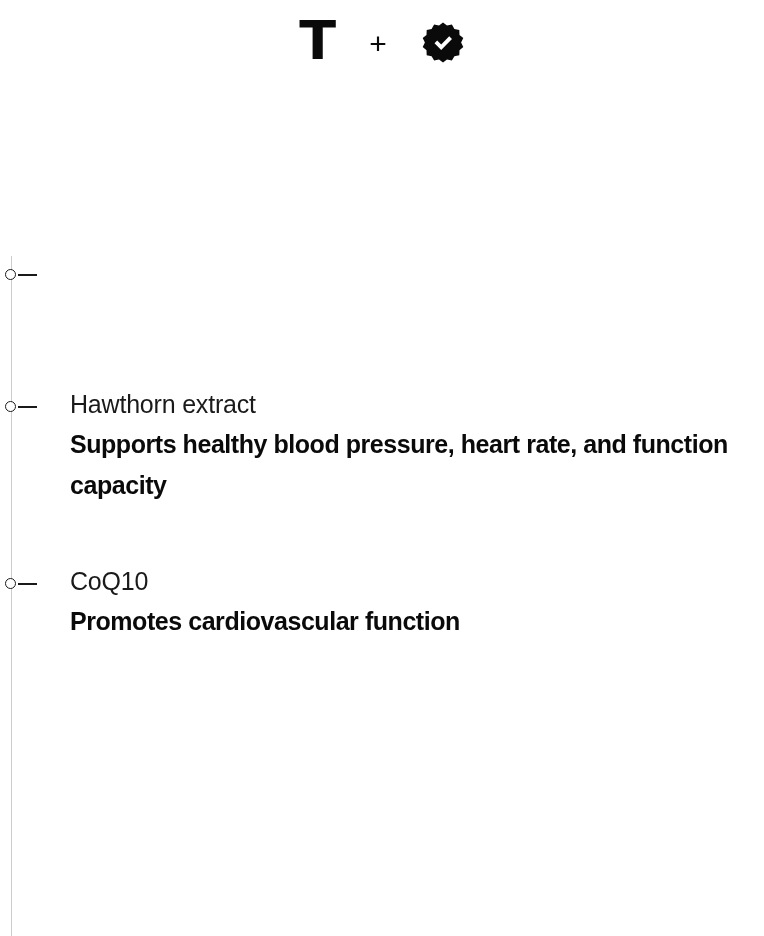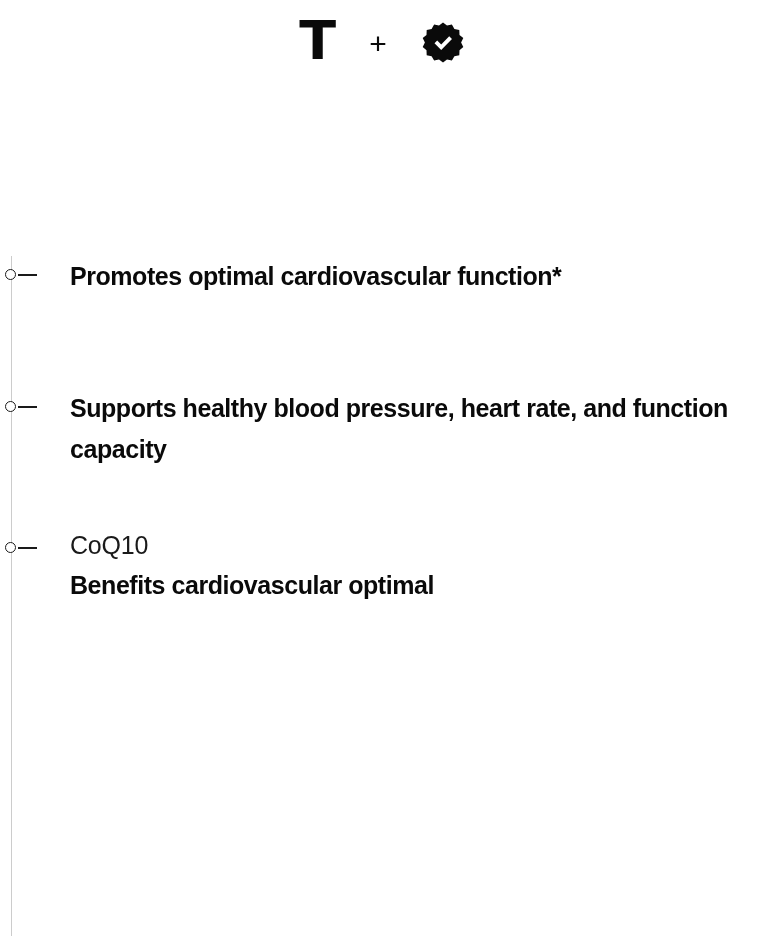--- a/index.html
+++ b/index.html
@@ -142,35 +142,35 @@
 
 <div class="timeline">
   <div class="timeline-rail"></div>
   <ul class="items">
 
     <li class="item sp-0">
       <span class="item-marker">
         <span class="marker-dot"></span>
           <span class="marker-line"></span>
       </span>
-      <p class="item-desc">Promotes optimal cardiovascular function*</p>
     </li>
 
 
     <li class="item sp-2">
       <span class="item-marker">
         <span class="marker-dot"></span>
           <span class="marker-line"></span>
       </span>
+      <p class="item-name">Hawthorn extract</p>
       <p class="item-desc">Supports healthy blood pressure, heart rate, and function capacity</p>
     </li>
 
     <li class="item sp-3">
       <span class="item-marker">
         <span class="marker-dot"></span>
           <span class="marker-line"></span>
       </span>
       <p class="item-name">CoQ10</p>
-      <p class="item-desc">Benefits cardiovascular optimal</p>
+      <p class="item-desc">Promotes cardiovascular function</p>
     </li>
 
   </ul>
 </div>
 
 </body></html>

